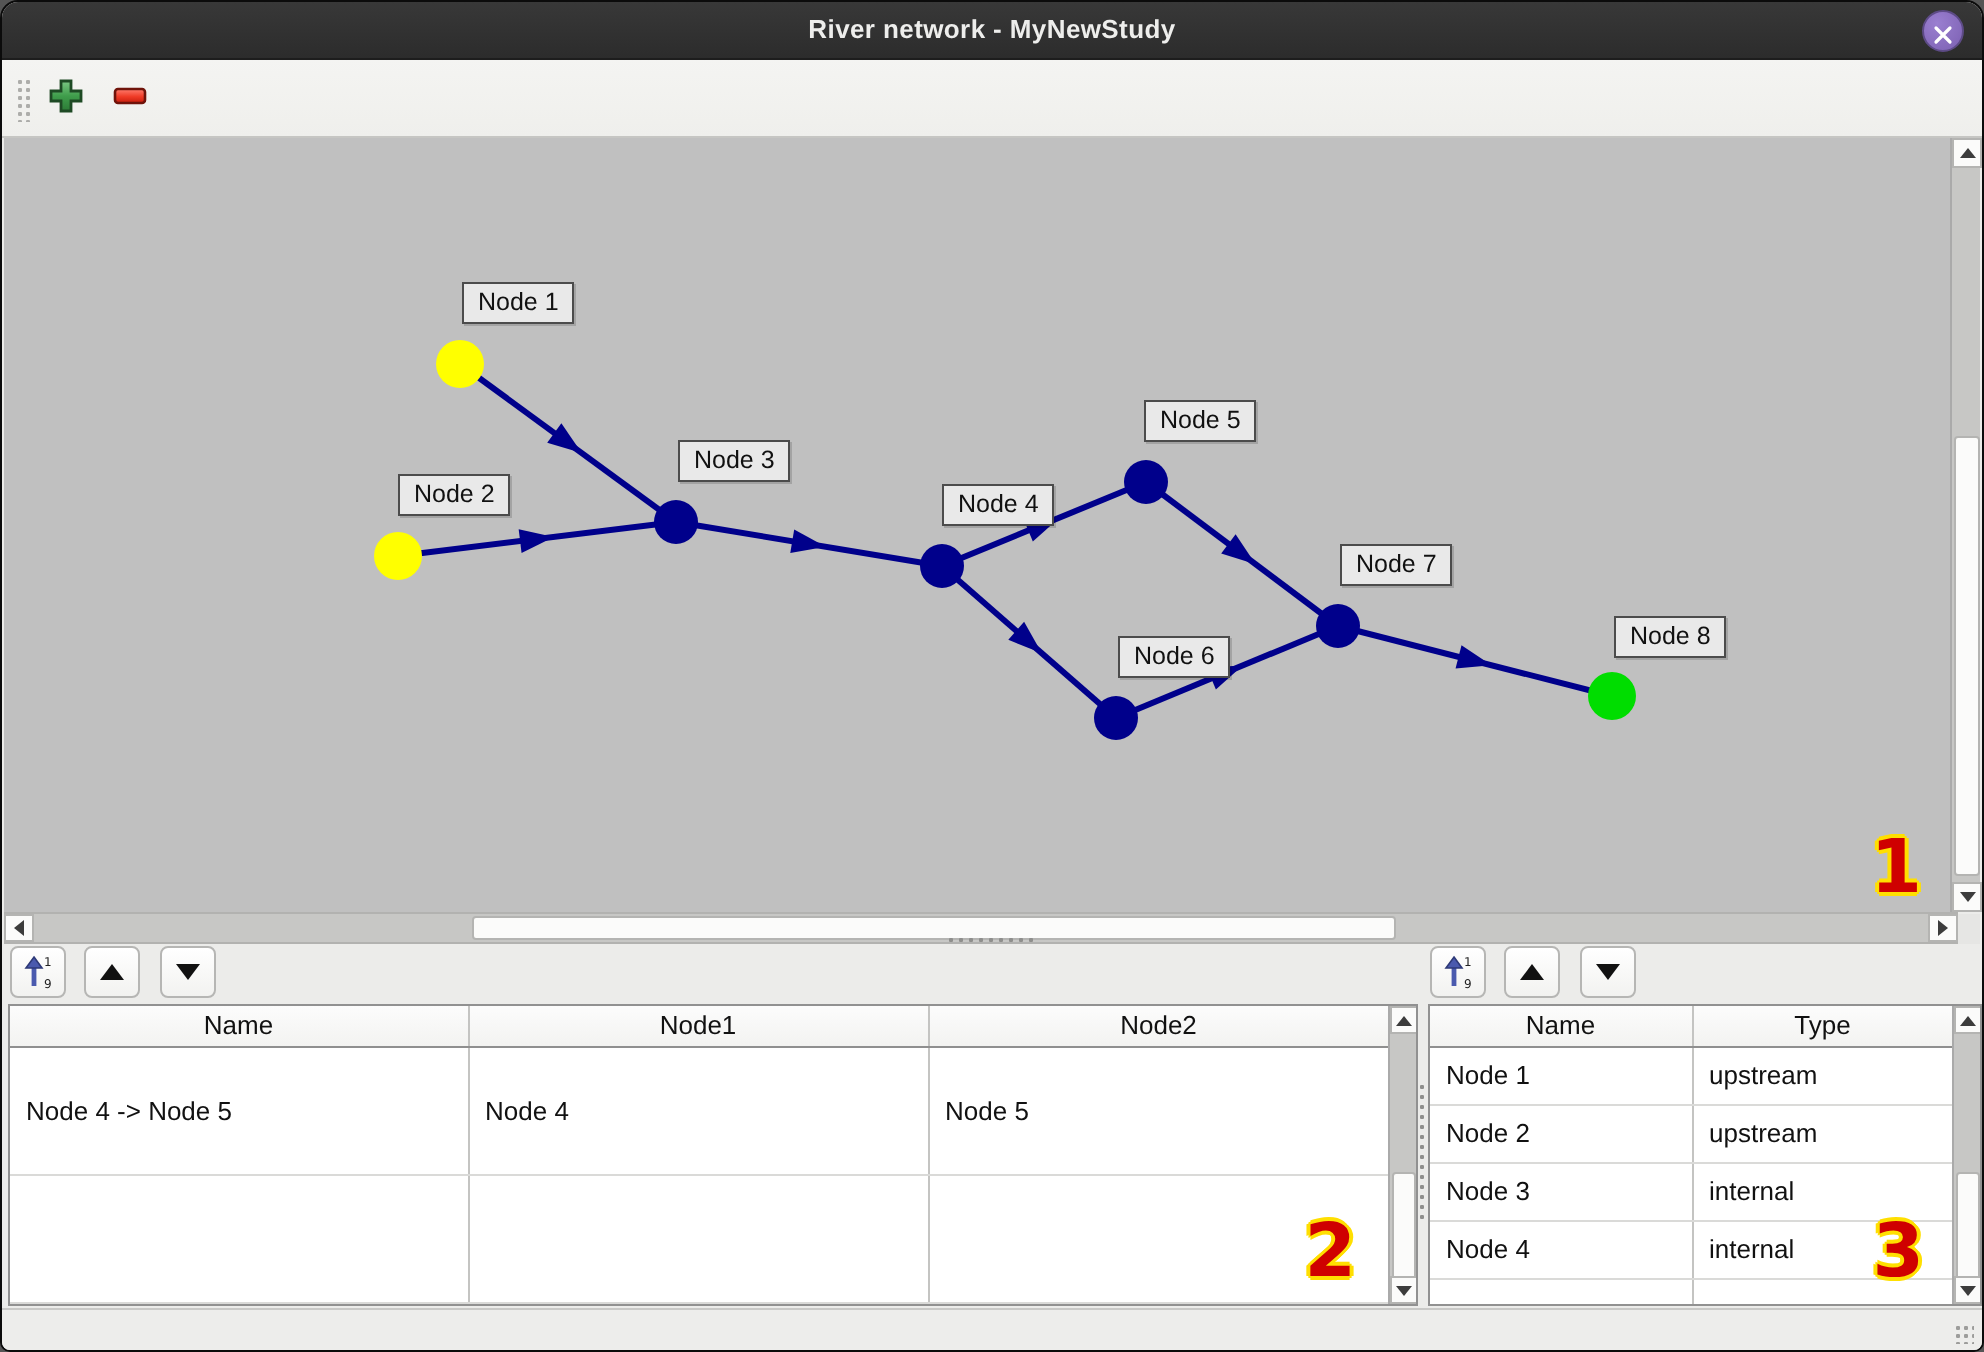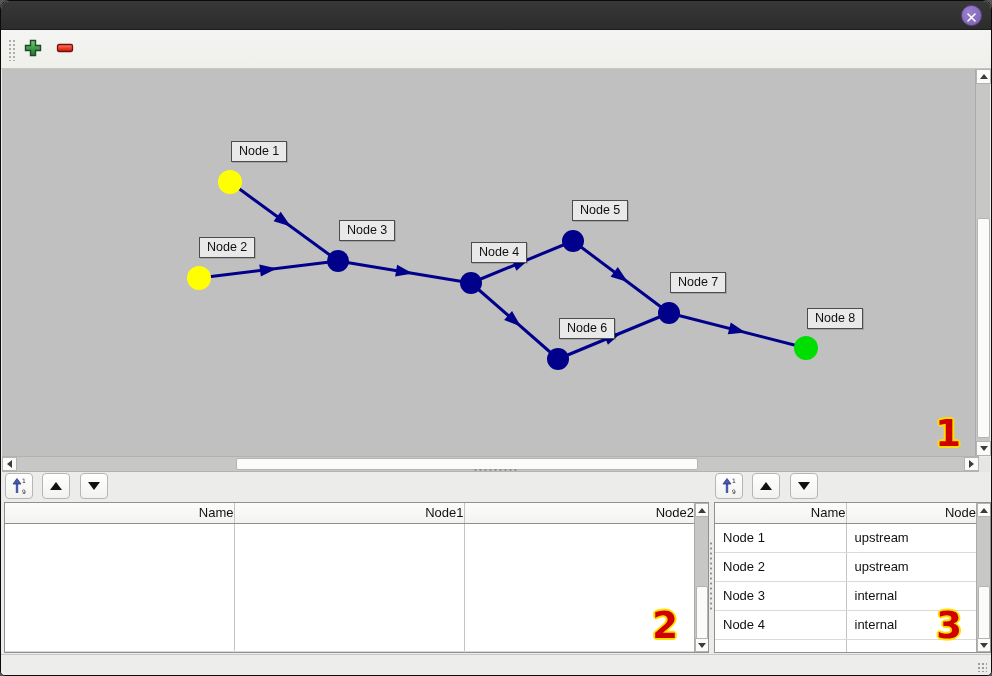--- a/index.html
+++ b/index.html
@@ -117,21 +117,21 @@
   }
   .gbtn .tri-up   { border-left:6px solid transparent; border-right:6px solid transparent; border-bottom:8px solid #111; }
   .gbtn .tri-down { border-left:6px solid transparent; border-right:6px solid transparent; border-top:8px solid #111; }
 
   
   .tpanel { position:absolute; top:501px; height:151px; background:#fff; border:1px solid #919191; display:flex; overflow:hidden; }
   .tpanel.links { left:3px;  width:705px; }
   .tpanel.nodes { left:713px; width:277px; }
   .tpanel table { border-collapse:collapse; table-layout:fixed; font-size:13px; color:#111; flex:0 0 auto; }
   .tpanel th {
-    height:20px; font-weight:400; text-align:right;
+    height:20px; font-weight:400; text-align:center;
     background: linear-gradient(#fcfcfc,#f3f3f1);
     border-bottom:1px solid #8f8f8f; border-right:1px solid #c4c4c2;
   }
   .tpanel th:last-child { border-right:none; }
   .tpanel td {
     height:29px; padding-left:8px; background:#fff;
     border-bottom:1px solid #dadad8; border-right:1px solid #c4c4c2;
     overflow:hidden; white-space:nowrap;
   }
   .tpanel td:last-child { border-right:none; }
@@ -153,20 +153,21 @@
     background-image: radial-gradient(circle, #9d9d9b 1px, transparent 1.2px);
     background-size:4px 4px; cursor:nwse-resize;
   }
 </style>
 </head>
 <body>
 
 <div class="window">
 
   <div class="titlebar">
+    <span class="title">River network - MyNewStudy</span>
     <button class="closebtn">
       <svg width="11" height="11" viewBox="0 0 11 11">
         <path d="M2 2 L9 9 M9 2 L2 9" stroke="#ffffff" stroke-width="1.6" fill="none" stroke-linecap="round"></path>
       </svg>
     </button>
   </div>
 
   <div class="toolbar">
     <div class="tb-handle"></div>
     <button class="tb-btn add" title="">
@@ -291,20 +292,25 @@
         </colgroup>
       <thead>
         <tr>
           <th>Name</th>
           <th>Node1</th>
           <th>Node2</th>
         </tr>
       </thead>
       <tbody id="links-tbody">
           <tr>
+            <td>Node 4 -&gt; Node 5</td>
+            <td>Node 4</td>
+            <td>Node 5</td>
+          </tr>
+          <tr>
             <td></td>
             <td></td>
             <td></td>
           </tr>
         </tbody>
     </table>
     <div class="tscroll">
       <div class="sb-btn sb-up">
           <div class="tri tri-up"></div>
         </div>
@@ -320,21 +326,21 @@
 
   <div class="tpanel nodes">
     <table>
       <colgroup>
           <col style="width:131px">
           <col style="width:130px">
         </colgroup>
       <thead>
         <tr>
           <th>Name</th>
-          <th>Node</th>
+          <th>Type</th>
         </tr>
       </thead>
       <tbody id="nodes-tbody">
           <tr>
             <td>Node 1</td>
             <td>upstream</td>
           </tr>
           <tr>
             <td>Node 2</td>
             <td>upstream</td>

